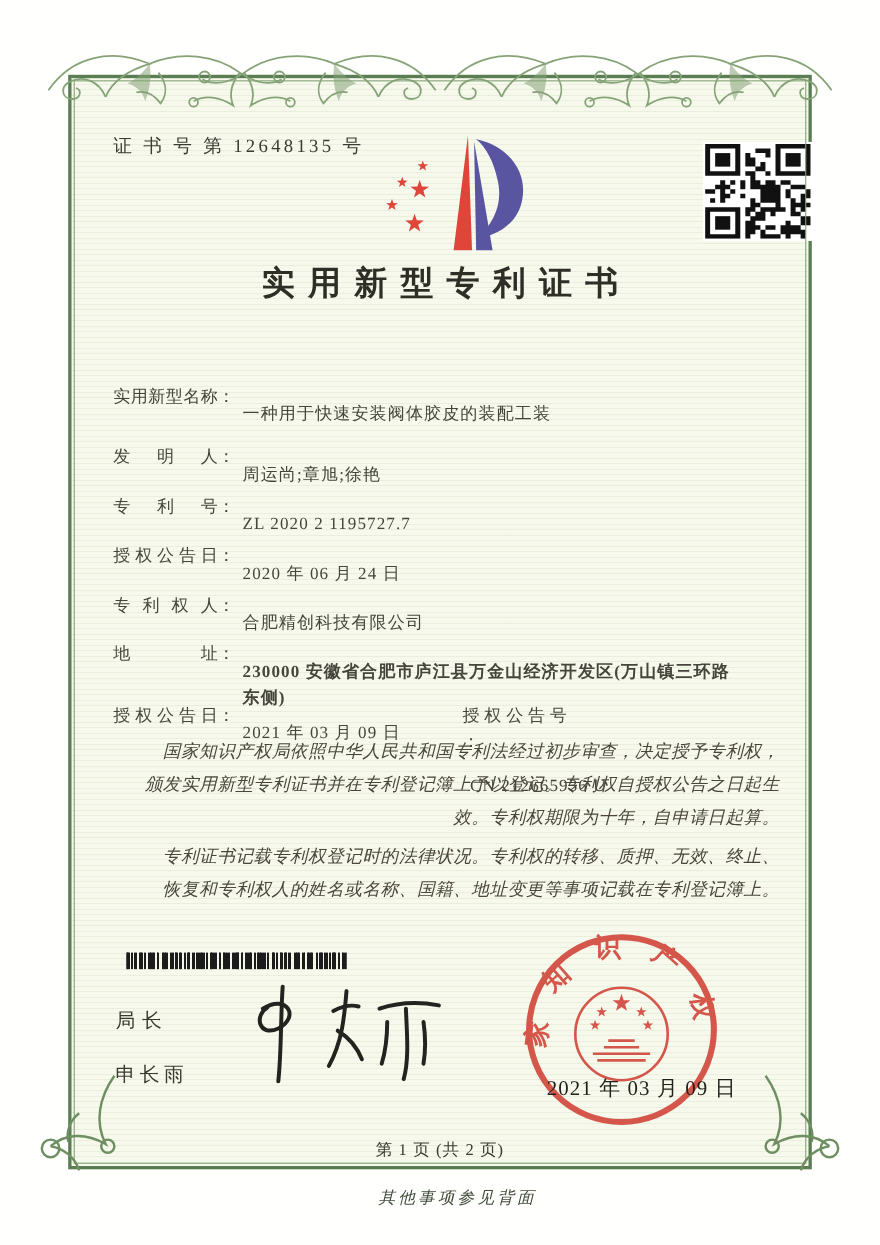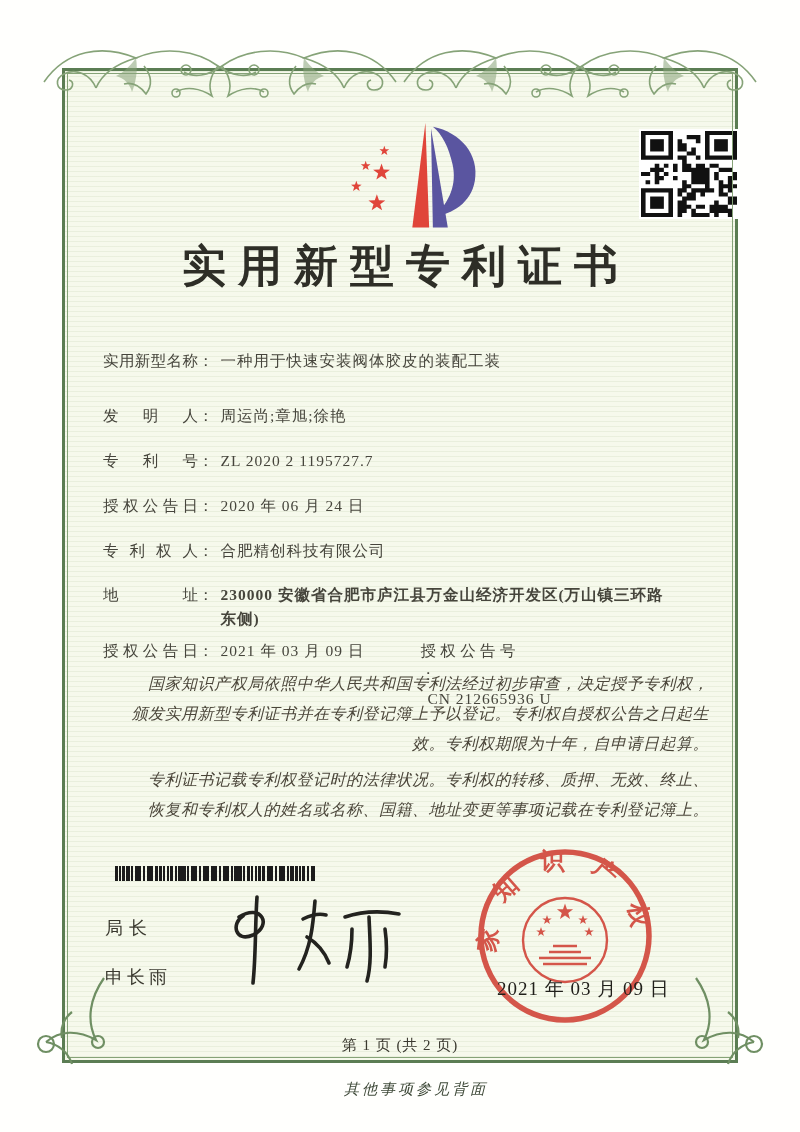--- a/index.html
+++ b/index.html
@@ -8,26 +8,26 @@
   .ornaments{position:absolute;left:0;top:0;width:800px;height:1132px;pointer-events:none;z-index:3;}
   .frame{position:absolute;left:62px;top:68px;width:676px;height:995px;box-sizing:border-box;
          border:3px solid #5b7d53;
          background-color:#f6f9ec;
          background-image:repeating-linear-gradient(180deg,rgba(148,174,120,.13) 0px,rgba(148,174,120,.13) 1px,transparent 1px,transparent 5px);
          z-index:2;}
   .frame::after{content:"";position:absolute;inset:2px;border:1px solid #86a378;pointer-events:none;}
   .cert-no{position:absolute;left:38px;top:50px;font-size:17px;letter-spacing:3px;color:#3c3b33;}
   .logo{position:absolute;left:282px;top:46px;width:140px;height:122px;}
   .qr{position:absolute;left:574px;top:58px;width:96px;height:86px;background:#fff;padding:2px;}
-  .title{position:absolute;left:0;top:166px;width:100%;text-align:center;font-size:44px;font-weight:bold;
+  .title{position:absolute;left:0;top:166px;width:100%;text-align:center;font-size:30px;font-weight:bold;
          letter-spacing:12px;color:#2e2e27;text-indent:12px;}
   .row{position:absolute;left:38px;display:flex;align-items:flex-start;font-size:15.5px;color:#46453c;line-height:24px;}
   .lbl{display:inline-block;width:95px;text-align:justify;text-align-last:justify;white-space:nowrap;}
   .colon{display:inline-block;}
-  .val{display:inline-block;margin-left:7px;letter-spacing:1px;}
+  .val{display:inline-block;margin-left:7px;letter-spacing:1px;margin-top:16px;}
   .val.addr{width:448px;font-weight:bold;}
   .r1{top:278px}.r2{top:333px}.r3{top:378px}.r4{top:423px}.r5{top:468px}.r6{top:512px}.r7{top:568px}
   .grant2{margin-left:56px;display:flex;flex-direction:column;}
   .paras{position:absolute;left:38px;top:598px;width:606px;font-size:16px;line-height:30px;color:#4b463a;
          font-style:italic;letter-spacing:.5px;}
   .paras p{margin:0 0 6px 0;text-indent:2em;text-align:right;}
   .barcode{position:absolute;left:50px;top:795px;width:200px;height:15px;
     background-image:
       repeating-linear-gradient(90deg,#1c1c1c 0 2px,transparent 2px 4px),
       repeating-linear-gradient(90deg,#1c1c1c 0 1px,transparent 1px 7px),
@@ -73,20 +73,21 @@
     <use href="#flr" transform="translate(40,36)" width="220" height="64"></use>
     <use href="#flr" transform="translate(400,36) scale(-1,1)" width="220" height="64"></use>
     <use href="#flr" transform="translate(400,36)" width="220" height="64"></use>
     <use href="#flr" transform="translate(760,36) scale(-1,1)" width="220" height="64"></use>
     <use href="#crn" transform="translate(26,972)" width="100" height="100"></use>
     <use href="#crn" transform="translate(774,972) scale(-1,1)" width="100" height="100"></use>
   </svg>
 
   <div class="frame">
 
+    <div class="cert-no">证 书 号 第 12648135 号</div>
 
     <svg class="logo" viewBox="0 0 150 130" xmlns="http://www.w3.org/2000/svg">
       <defs>
         <polygon id="st" points="0,-10 2.35,-3.24 9.51,-3.09 3.8,1.24 5.88,8.09 0,4 -5.88,8.09 -3.8,1.24 -9.51,-3.09 -2.35,-3.24"></polygon>
       </defs>
       <polygon points="84,6 88,118 70,118" fill="#e0453a"></polygon>
       <polygon points="90,12 108,118 92,118" fill="#5a55a0"></polygon>
       <path d="M92,10 C122,16 142,40 137,68 C133,92 112,104 94,106 C110,90 118,72 113,50 C109,32 102,18 92,10 Z" fill="#5a55a0"></path>
       <g fill="#e0453a">
         <use href="#st" transform="translate(40,36) scale(0.55)"></use>

